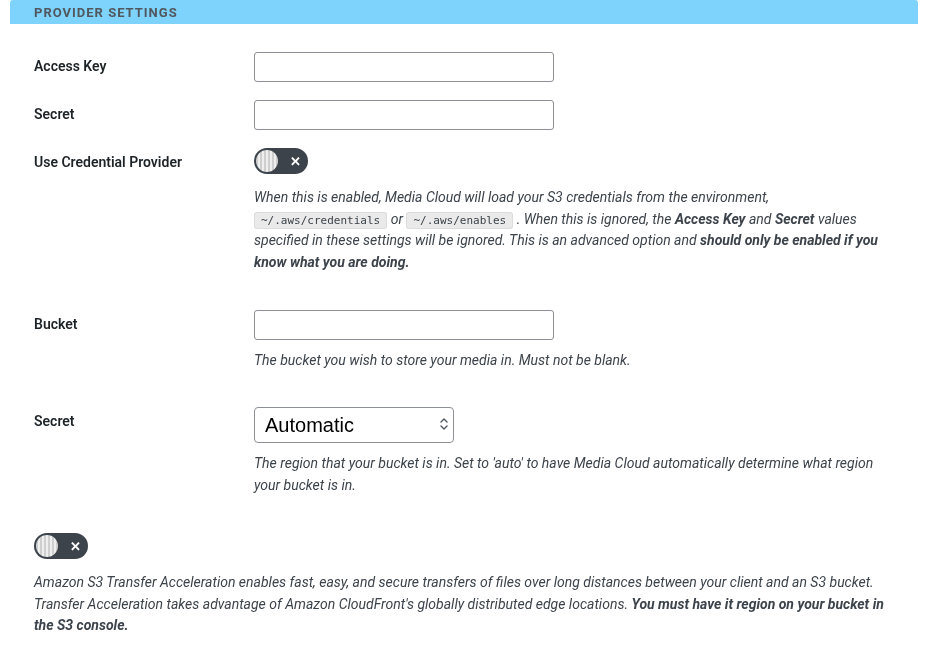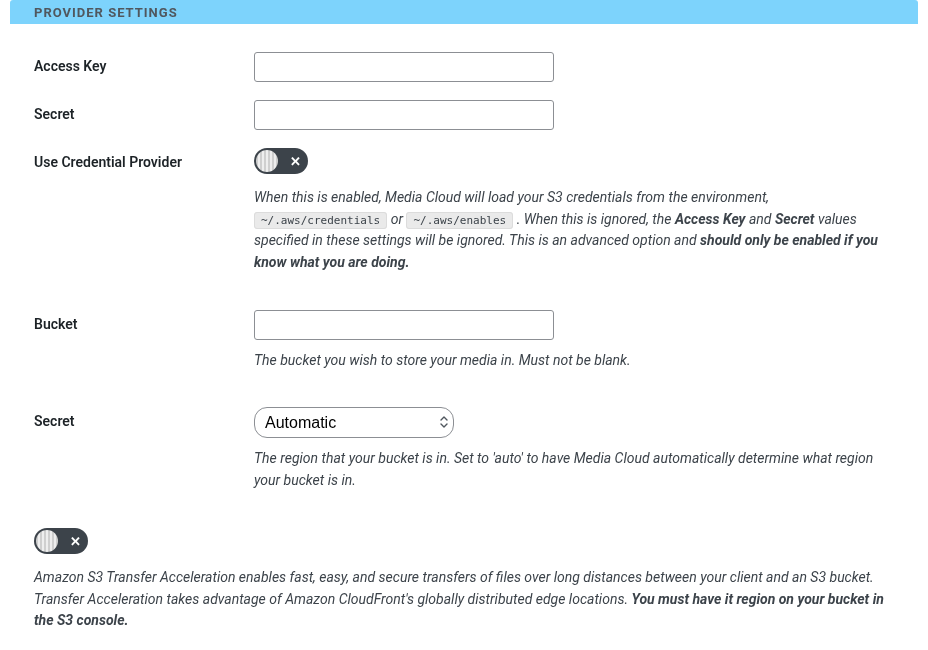--- a/index.html
+++ b/index.html
@@ -56,22 +56,22 @@
     }
     .select-wrap {
       position: relative;
       display: inline-block;
       width: 200px;
     }
     select.select-input {
       width: 100%;
       padding: 6px 26px 6px 10px;
       border: 1px solid #8c8f94;
-      border-radius: 13px;
-      font-size: 16px;
+      border-radius: 4px;
+      font-size: 20px;
       background: #fff;
       appearance: none;
       -webkit-appearance: none;
       -moz-appearance: none;
       cursor: pointer;
     }
     .select-caret {
       position: absolute;
       right: 6px;
       top: 50%;

